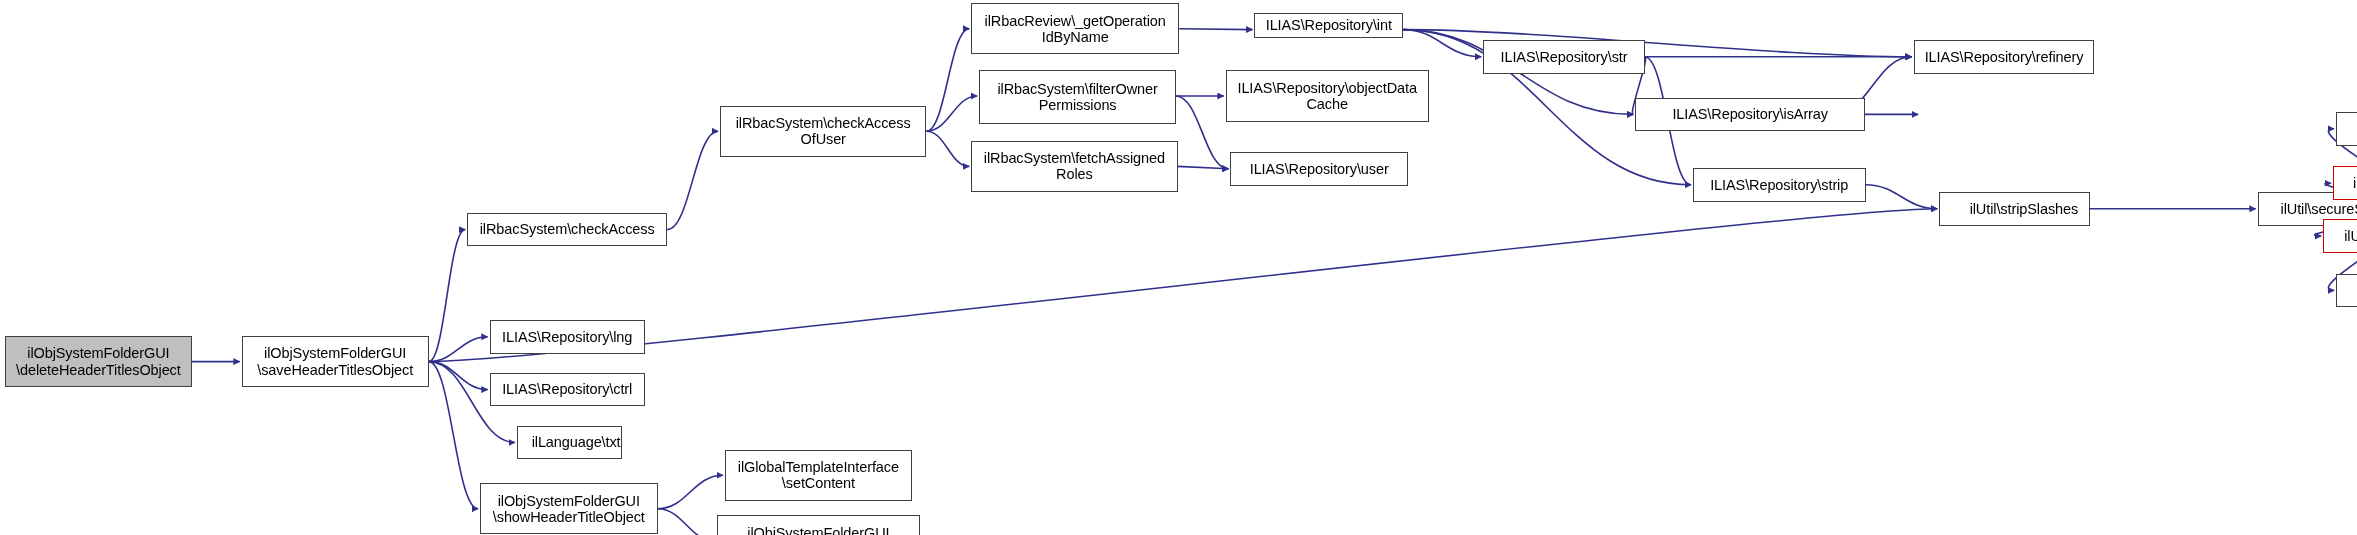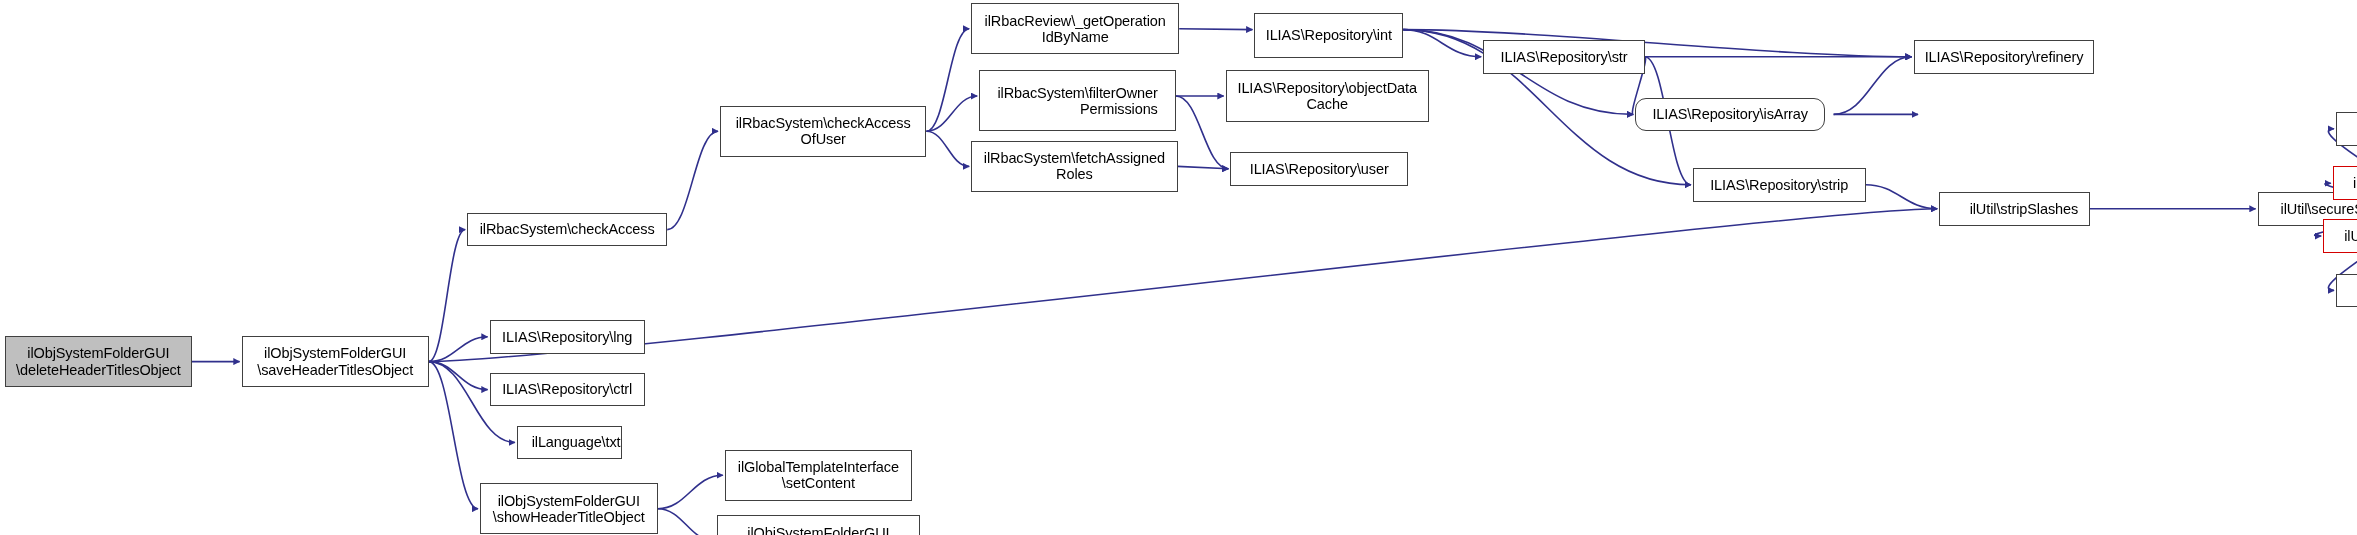--- a/index.html
+++ b/index.html
@@ -102,30 +102,30 @@
     <div class="node" style="left: 480px; top: 483.2px; width: 177.6px; height: 51.2px;">ilObjSystemFolderGUI
 \showHeaderTitleObject</div>
     <div class="node" style="left: 720px; top: 105.6px; width: 206.4px; height: 51.2px;">ilRbacSystem\checkAccess
 OfUser</div>
     <div class="node" style="left: 724.8px; top: 449.6px; width: 187.2px; height: 51.2px;">ilGlobalTemplateInterface
 \setContent</div>
     <div class="node" style="left: 716.8px; top: 515.2px; width: 203.2px; height: 51.2px;">ilObjSystemFolderGUI
 \setGeneralSettingsSubTabs</div>
     <div class="node" style="left: 971.2px; top: 3.2px; width: 208px; height: 51.2px;">ilRbacReview\_getOperation
 IdByName</div>
-    <div class="node" style="left: 979.2px; top: 70.4px; width: 196.8px; height: 61px; text-align: right;">ilRbacSystem\filterOwner
+    <div class="node" style="left: 979.2px; top: 70.4px; width: 196.8px; height: 54px;">ilRbacSystem\filterOwner
 Permissions</div>
     <div class="node" style="left: 971.2px; top: 140.8px; width: 206.4px; height: 51.2px;">ilRbacSystem\fetchAssigned
 Roles</div>
-    <div class="node" style="left: 1254.4px; top: 12.8px; width: 148.8px; height: 45px;">ILIAS\Repository\int</div>
+    <div class="node" style="left: 1254.4px; top: 12.8px; width: 148.8px; height: 25px;">ILIAS\Repository\int</div>
     <div class="node" style="left: 1225.6px; top: 70.4px; width: 203.2px; height: 51.2px;">ILIAS\Repository\objectData
 Cache</div>
     <div class="node" style="left: 1483.2px; top: 40px; width: 161.6px; height: 33.6px;">ILIAS\Repository\str</div>
     <div class="node" style="left: 1230.4px; top: 152px; width: 177.6px; height: 33.6px;">ILIAS\Repository\user</div>
-    <div class="node" style="left: 1635.2px; top: 97.6px; width: 190px; height: 33.6px; border-radius: 11px;">ILIAS\Repository\isArray</div>
+    <div class="node" style="left: 1635.2px; top: 97.6px; width: 230px; height: 33.6px;">ILIAS\Repository\isArray</div>
     <div class="node" style="left: 1692.8px; top: 168px; width: 172.8px; height: 33.6px;">ILIAS\Repository\strip</div>
     <div class="node" style="left: 1913.6px; top: 40px; width: 180.8px; height: 33.6px;">ILIAS\Repository\refinery</div>
     <div class="node" style="left: 1939.2px; top: 192px; width: 150.4px; height: 33.6px; padding-left: 22px;">ilUtil\stripSlashes</div>
     <div class="node" style="left: 2257.6px; top: 192px; width: 156.8px; height: 33.6px;">ilUtil\secureString</div>
     <div class="node" style="left: 2336px; top: 112px; width: 172.8px; height: 33.6px;">ilUtil\getSecureTags</div>
     <div class="node highlight" style="left: 2332.8px; top: 166.4px; width: 180.8px; height: 33.6px;">ilUtil\maskSecureTags</div>
     <div class="node highlight" style="left: 2323.2px; top: 219.2px; width: 198.4px; height: 33.6px;">ilUtil\unmaskSecureTags</div>
     <div class="node" style="left: 2336px; top: 273.6px; width: 177.6px; height: 33.6px;">ilUtil\stripScriptHTML</div>
   </div>
 

